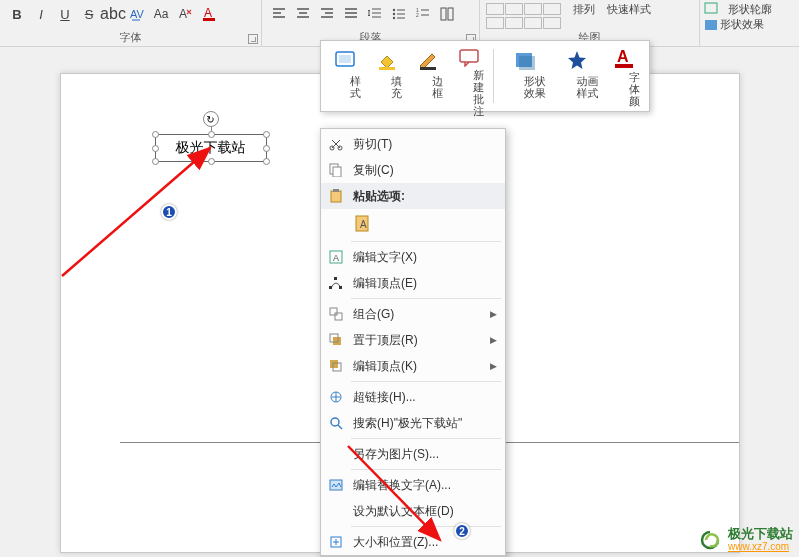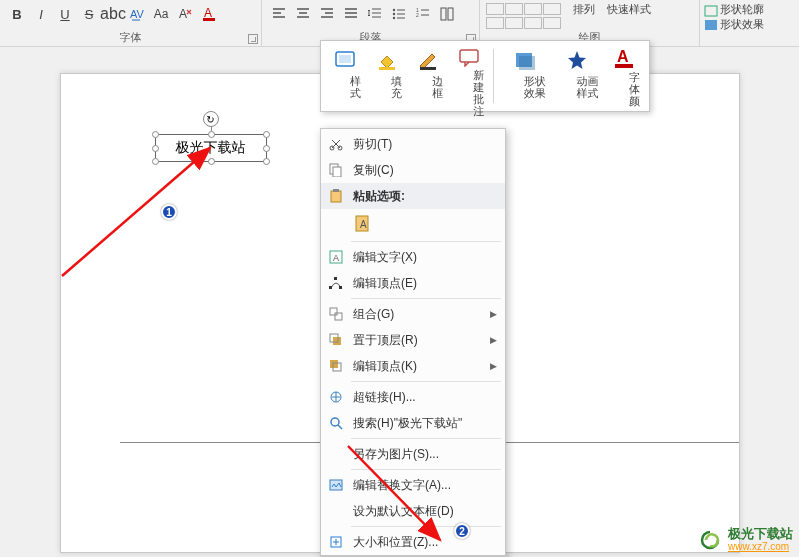--- a/index.html
+++ b/index.html
@@ -172,21 +172,21 @@
     <div class="right-labels">
       <span>排列</span>
     </div>
     <div class="right-labels">
       <span>快速样式</span>
     </div>
     <div class="group-label">绘图</div>
   </div>
 
   <div class="ribbon-group" style="flex:1;border-right:none;padding:2px 4px;font-size:11px;color:#444">
-    <div style="display:flex;align-items:flex-end;gap:2px">
+    <div style="display:flex;align-items:flex-start;gap:10px">
         <svg width="14" height="12">
           <rect x="1" y="1" width="12" height="10" fill="none" stroke="#3a7"></rect>
         </svg>
         <span>形状轮廓</span>
       </div>
     <div style="display:flex;align-items:center;gap:2px">
         <svg width="14" height="12">
           <rect x="1" y="1" width="12" height="10" fill="#5b9bd5"></rect>
         </svg>
         <span>形状效果</span>

